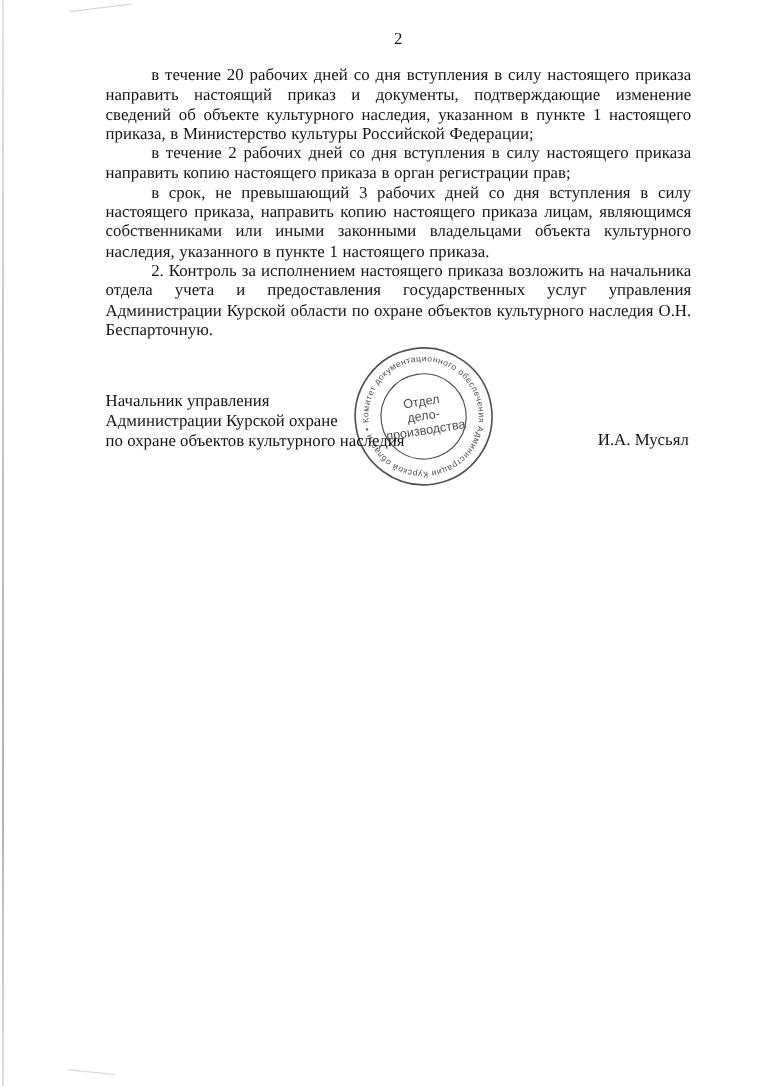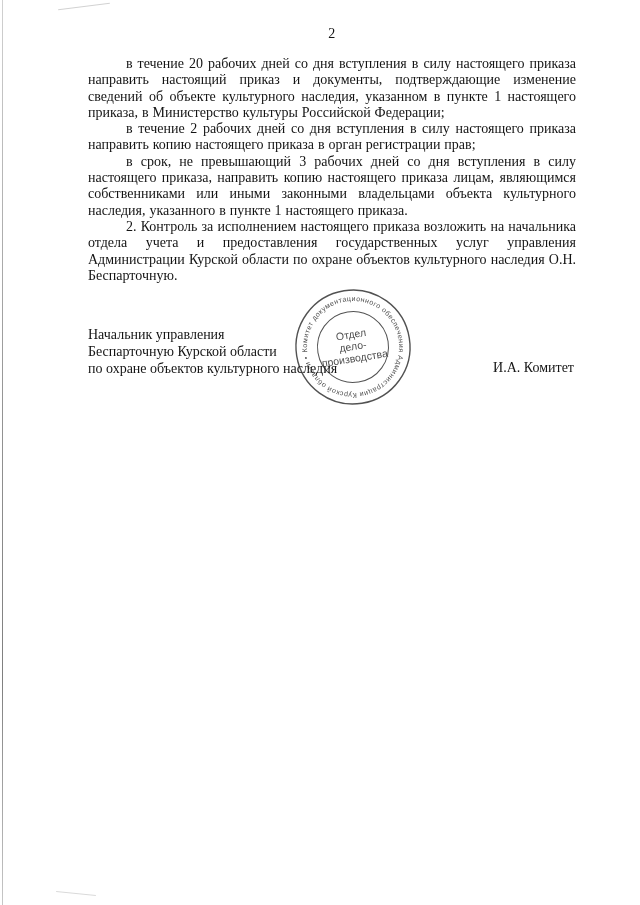--- a/index.html
+++ b/index.html
@@ -78,23 +78,23 @@
 
     <div class="body-text">
       <p>в течение 20 рабочих дней со дня вступления в силу настоящего приказа направить настоящий приказ и документы, подтверждающие изменение сведений об объекте культурного наследия, указанном в пункте 1 настоящего приказа, в Министерство культуры Российской Федерации;</p>
       <p>в течение 2 рабочих дней со дня вступления в силу настоящего приказа направить копию настоящего приказа в орган регистрации прав;</p>
       <p>в срок, не превышающий 3 рабочих дней со дня вступления в силу настоящего приказа, направить копию настоящего приказа лицам, являющимся собственниками или иными законными владельцами объекта культурного наследия, указанного в пункте 1 настоящего приказа.</p>
       <p>2. Контроль за исполнением настоящего приказа возложить на начальника отдела учета и предоставления государственных услуг управления Администрации Курской области по охране объектов культурного наследия О.Н. Беспарточную.</p>
     </div>
 
     <div class="signature-block">
       <div>Начальник управления</div>
-      <div>Беспарточную Курской области</div>
+      <div>Администрации Курской охране</div>
       <div>по охране объектов культурного наследия</div>
-      <div class="signature-name">И.А. Комитет</div>
+      <div class="signature-name">И.А. Мусьял</div>
     </div>
 
   </div>
 
   <div class="stamp">
     <svg viewBox="0 0 122 122">
       <g transform="rotate(-9 61 61)">
         <circle cx="61" cy="61" r="57" fill="none" stroke="#3a3a3a" stroke-width="1.4"></circle>
         <circle cx="61" cy="61" r="35.5" fill="none" stroke="#3a3a3a" stroke-width="1"></circle>
         <defs>

